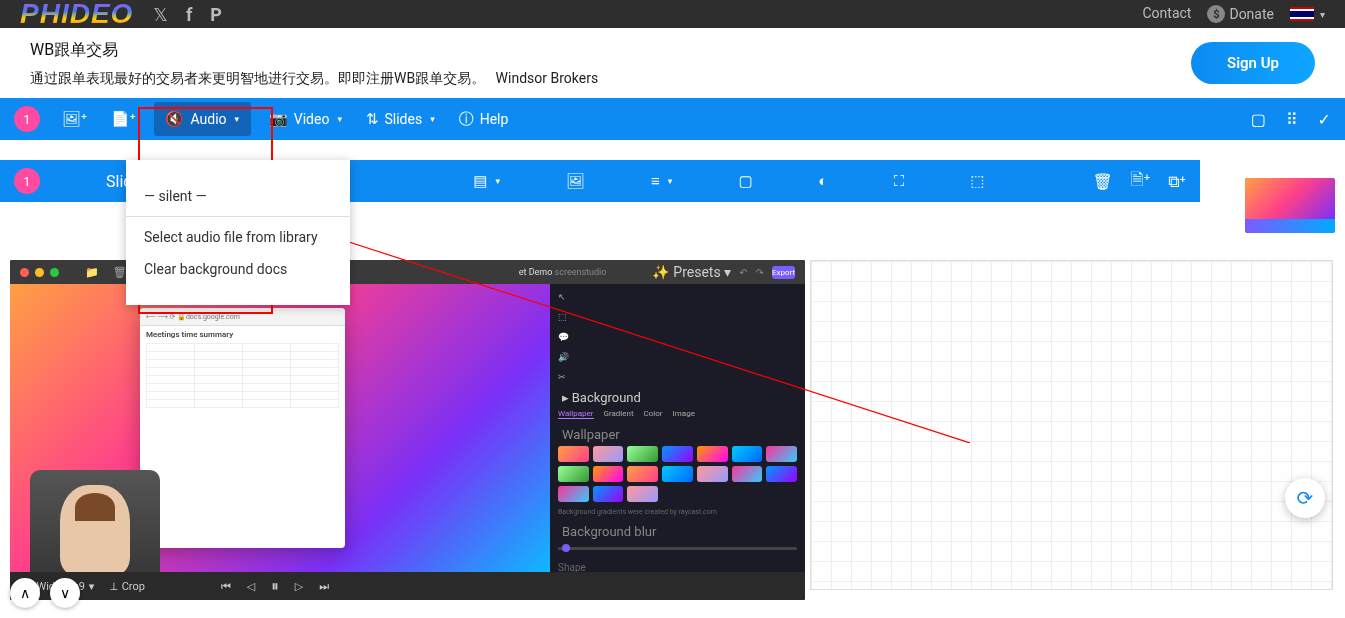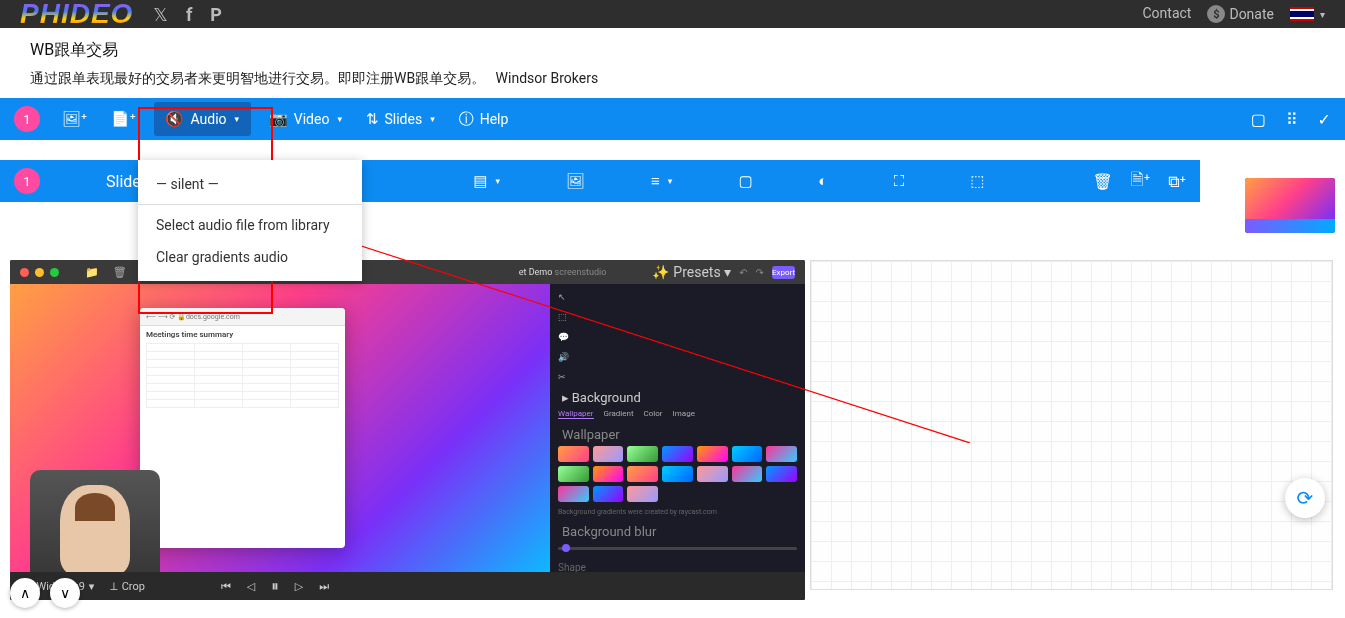--- a/index.html
+++ b/index.html
@@ -41,21 +41,21 @@
 
 .arrow { position:absolute; left:310px; top:228px; width:660px; height:215px; pointer-events:none; z-index:49;}
 
 
 .bar2 { background:#0d8bf2; height:42px; margin-top:20px; display:flex; align-items:center; padding:0 14px; gap:14px; color:#fff; position:relative; width:1200px;}
 .nin { width:26px; height:20px; border:1px solid #fff; background:#fff; color:#222; font-size:12px; padding:0 4px;}
 .bar2 .tb-btn{padding:4px 4px;margin-left:44px;}
 .bar2-r { margin-left:auto; display:flex; gap:18px; align-items:center;}
 
 
-.dd { position:absolute; left:138px; top:160px; width:224px; background:#fff; box-shadow:0 2px 10px rgba(0,0,0,0.25); z-index:60; padding:8px 0;}
+.dd { position:absolute; left:126px; top:160px; width:224px; background:#fff; box-shadow:0 2px 10px rgba(0,0,0,0.25); z-index:60; padding:20px 0;}
 .dd-sep { border:none; border-top:1px solid #ddd; margin:4px 0;}
 .dd-item { padding:8px 18px; font-size:14px; color:#333; cursor:pointer;}
 
 
 .canvas { position:absolute; left:10px; top:260px; right:0; bottom:0; }
 .grid { position:absolute; left:800px; top:0; right:12px; height:330px;
         background-image:linear-gradient(#eee 1px,transparent 1px),linear-gradient(90deg,#eee 1px,transparent 1px);
         background-size:20px 20px; background-color:#fefefe; border:1px solid #ddd;}
 .preview { width:795px; height:340px; position:absolute; left:0; top:0; background:#111; border-radius:2px; overflow:hidden;}
 .preview .macbar{height:24px;background:#3a3a3a;display:flex;align-items:center;gap:6px;padding:0 10px;}
@@ -123,20 +123,21 @@
 </div>
 
 <div class="ad">
   <div class="ad-txt">
     <div class="ad-title">WB跟单交易</div>
     <div>
       <span>通过跟单表现最好的交易者来更明智地进行交易。即即注册WB跟单交易。</span>
       &nbsp;&nbsp;<span>Windsor Brokers</span>
     </div>
   </div>
+  <button class="signup">Sign Up</button>
 </div>
 
 <div class="bar">
   <span class="pink">1</span>
   <span class="tb-btn">
       <span class="ic">🖼⁺</span>
     </span>
   <span class="tb-btn">
       <span class="ic">📄⁺</span>
     </span>
@@ -163,21 +164,21 @@
     <span class="ic">▢</span>
     <span class="ic">⠿</span>
     <span class="ic">✓</span>
   </div>
 </div>
 
 <div class="dd">
   <div class="dd-item">— silent —</div>
   <hr class="dd-sep">
   <div class="dd-item">Select audio file from library</div>
-  <div class="dd-item">Clear gradients audio</div>
+  <div class="dd-item">Clear background docs</div>
 </div>
 
 <div class="bar2">
   <span class="pink">1</span>
   <span class="tb-btn">
     <span>Slide</span>
       <span class="sm-caret">▾</span>
   </span>
   <input class="nin" value="1" style="">
   <span style="width:200px;"></span>

